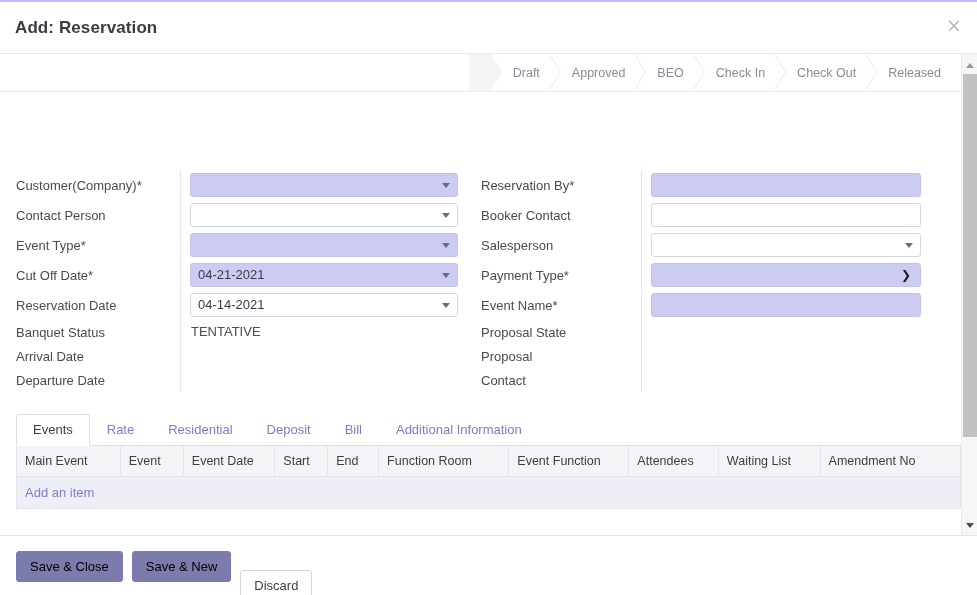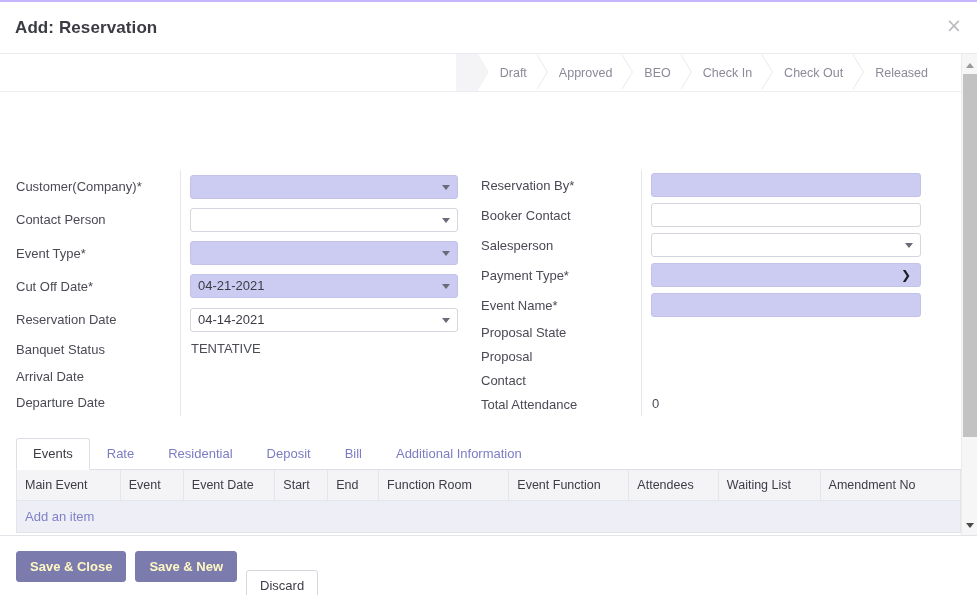--- a/index.html
+++ b/index.html
@@ -67,21 +67,21 @@
   }
 
   
   .statusbar-row {
     height: 38px;
     border-bottom: 1px solid #ececf2;
     box-sizing: border-box;
     display: flex;
     justify-content: flex-end;
     align-items: stretch;
-    padding-right: 39px;
+    padding-right: 26px;
     background: #fff;
   }
   .statusbar {
     display: flex;
     align-items: stretch;
     height: 37px;
   }
   .status-pad {
     width: 22px;
     background: #f4f4f6;
@@ -328,22 +328,22 @@
     padding: 7px 13px;
     margin-right: 9px;
     cursor: pointer;
     border: 1px solid transparent;
     line-height: 15px;
     font-family: "Liberation Sans", sans-serif;
   }
   .btn.primary {
     background: #7c7bad;
     border-color: #7c7bad;
-    color: #fef9c3;
-    font-weight: bold;
+    color: #000000;
+    font-weight: normal;
   }
   .btn.secondary {
     background: #ffffff;
     border-color: #d6d6de;
     color: #3c3c46;
     margin-top: 38px;
   }
 </style>
 </head>
 <body>
@@ -522,26 +522,20 @@
             </div>
           </div>
 
           <div class="frow spacer-row">
             <div class="flabel">Contact</div>
             <div class="fcell">
               <div class="static-val">&nbsp;</div>
             </div>
           </div>
 
-          <div class="frow spacer-row">
-            <div class="flabel">Total Attendance</div>
-            <div class="fcell">
-              <div class="static-val">0</div>
-            </div>
-          </div>
 
         </div>
       </div>
     </div>
 
     <div class="tabs-wrap">
       <div class="tabs">
         <div class="tab active">
           <span>Events</span>
         </div>

